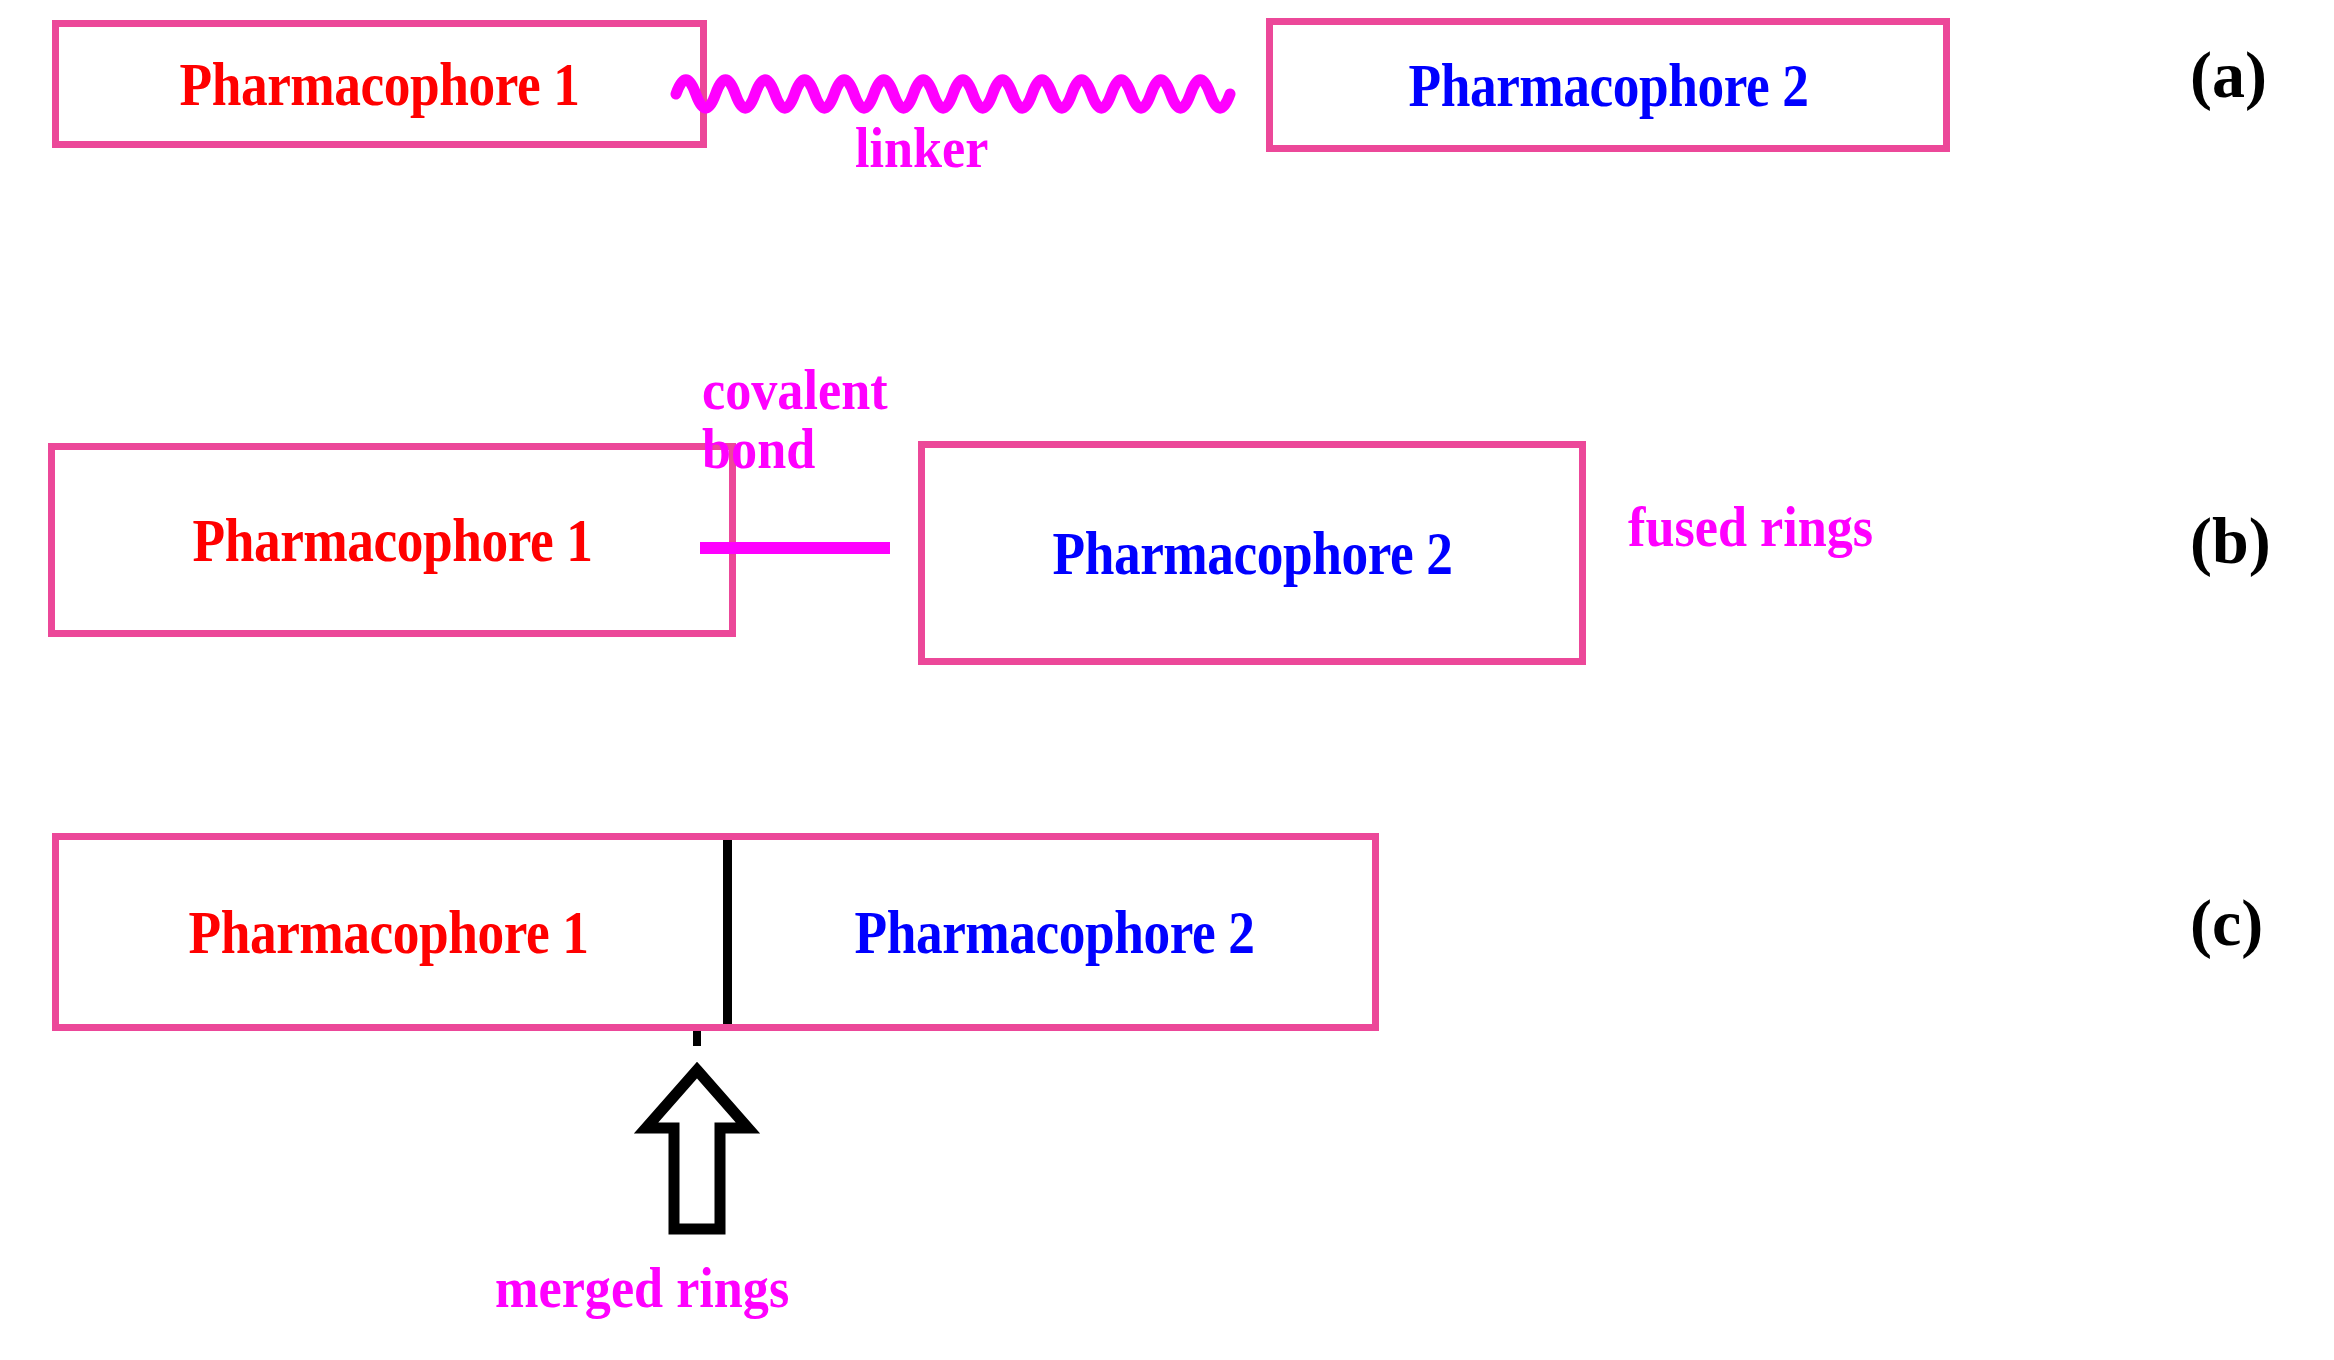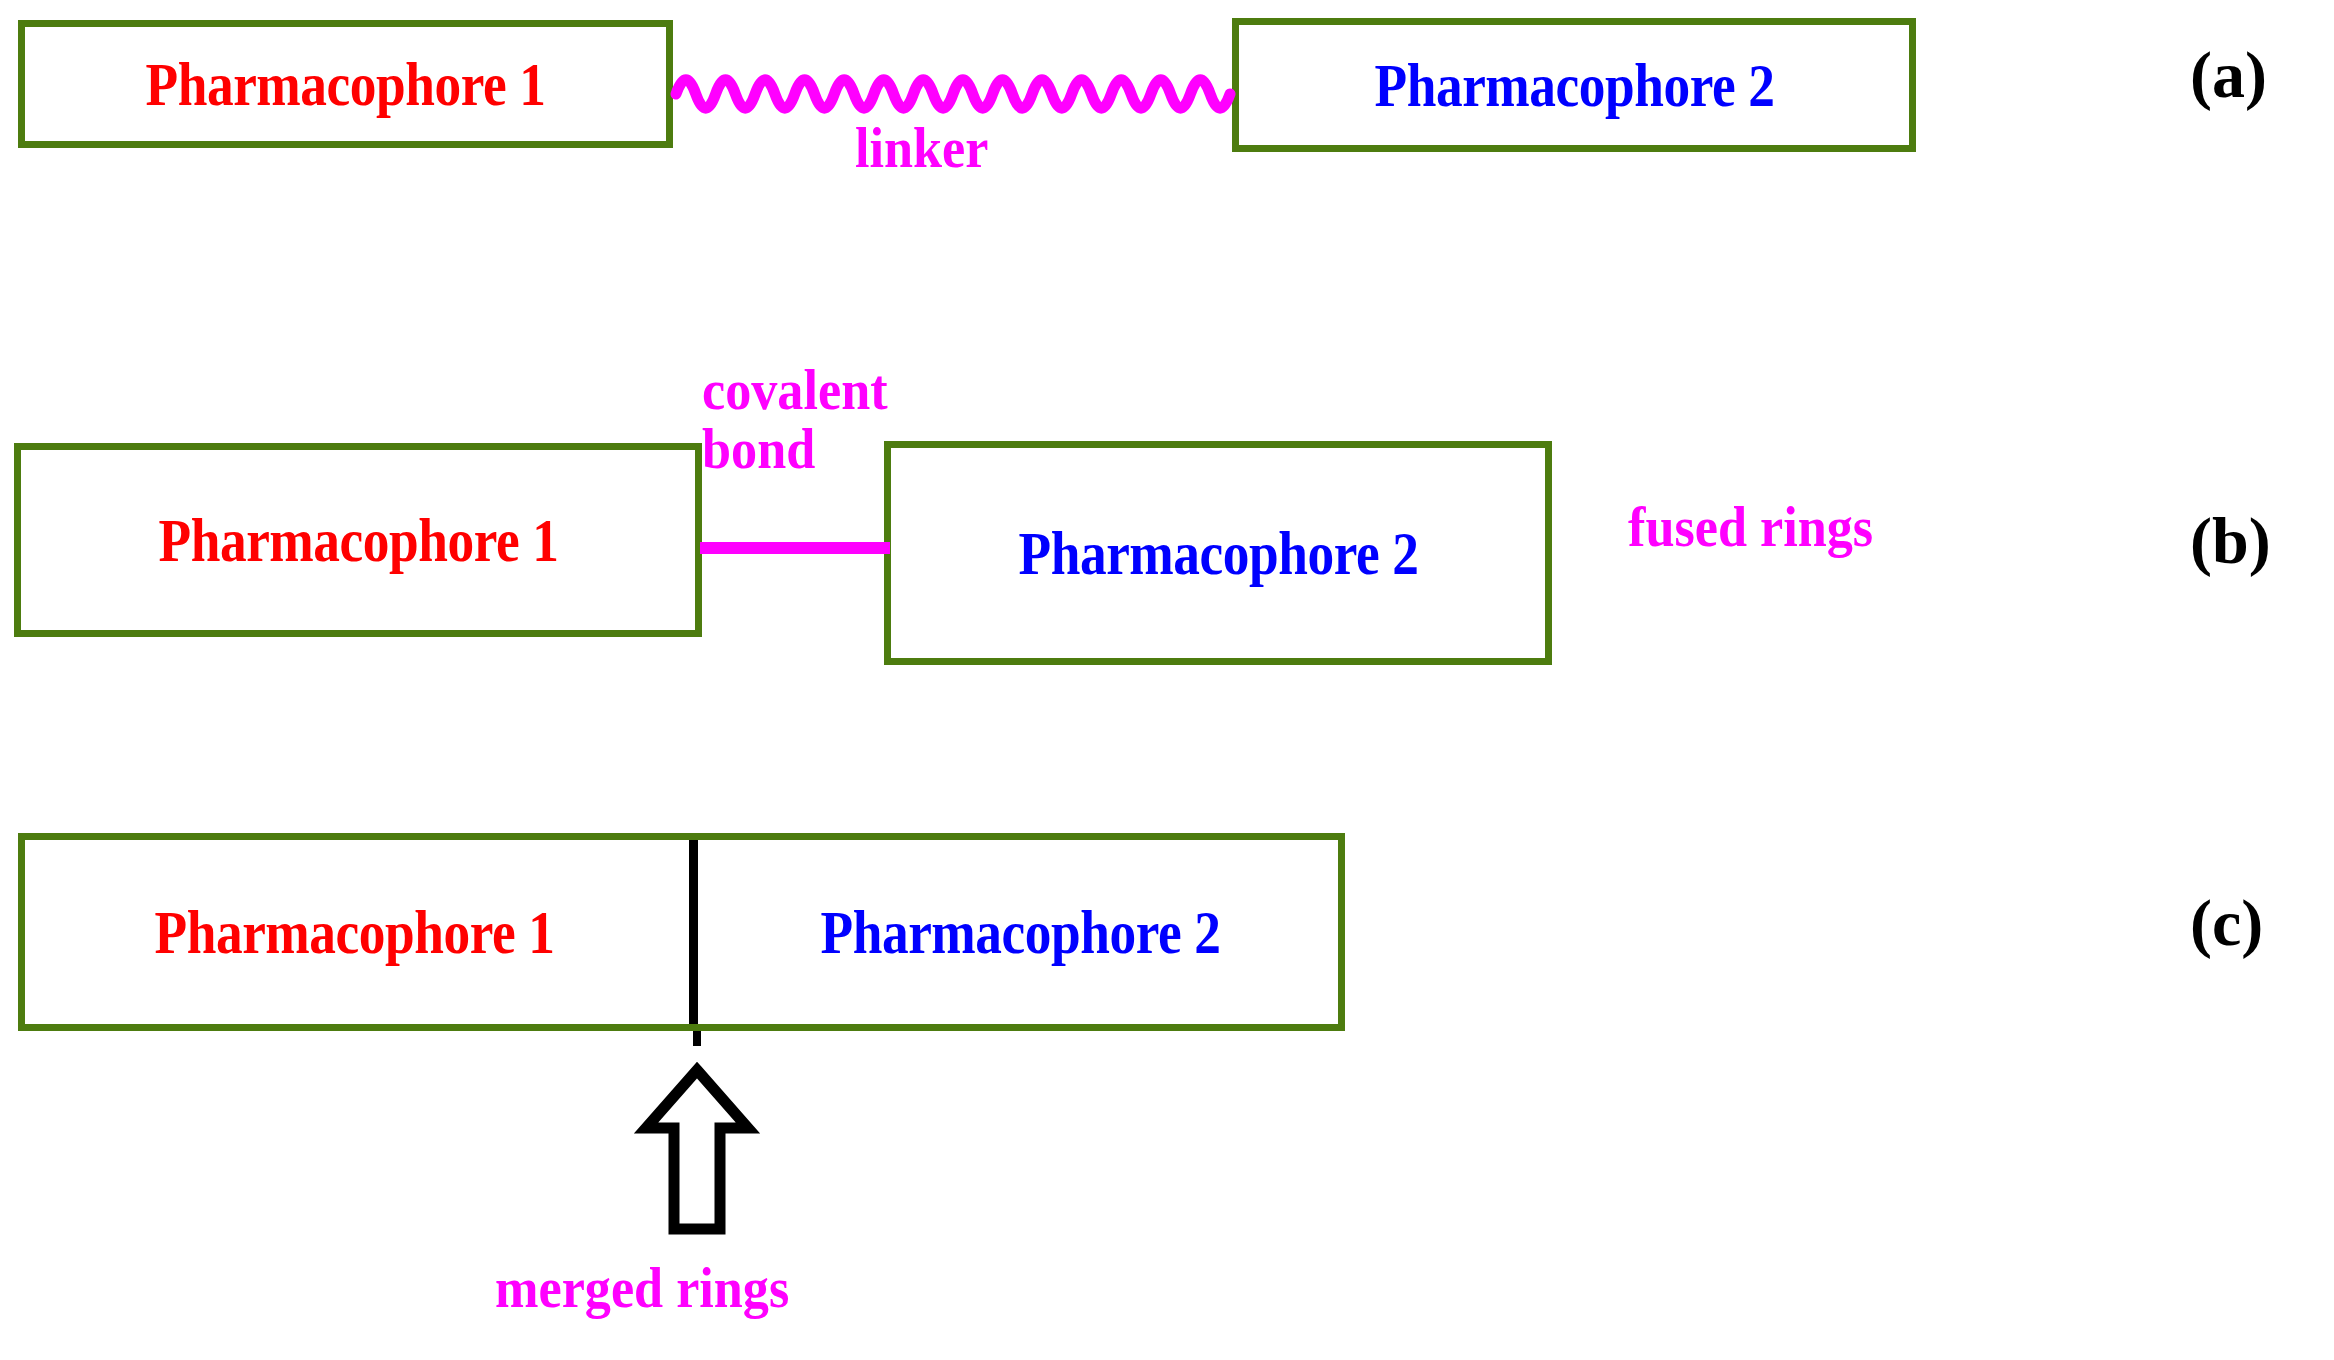--- a/index.html
+++ b/index.html
@@ -14,25 +14,26 @@
     height: 1360px;
     background: #ffffff;
     overflow: hidden;
     font-family: "Liberation Serif", "DejaVu Serif", serif;
   }
 
   
   .pbox {
     position: absolute;
     box-sizing: border-box;
-    border: 7px solid #4d7c0f;
+    border: 7px solid #ec4899;
     background: #ffffff;
     display: flex;
     align-items: center;
     justify-content: center;
+    margin-left: 34px;
   }
   .plabel {
     font-weight: bold;
     font-size: 62px;
     line-height: 1;
     letter-spacing: -0.5px;
     white-space: nowrap;
     transform: scaleX(0.86);
   }
   .ph1 { color: #ff0000; }

